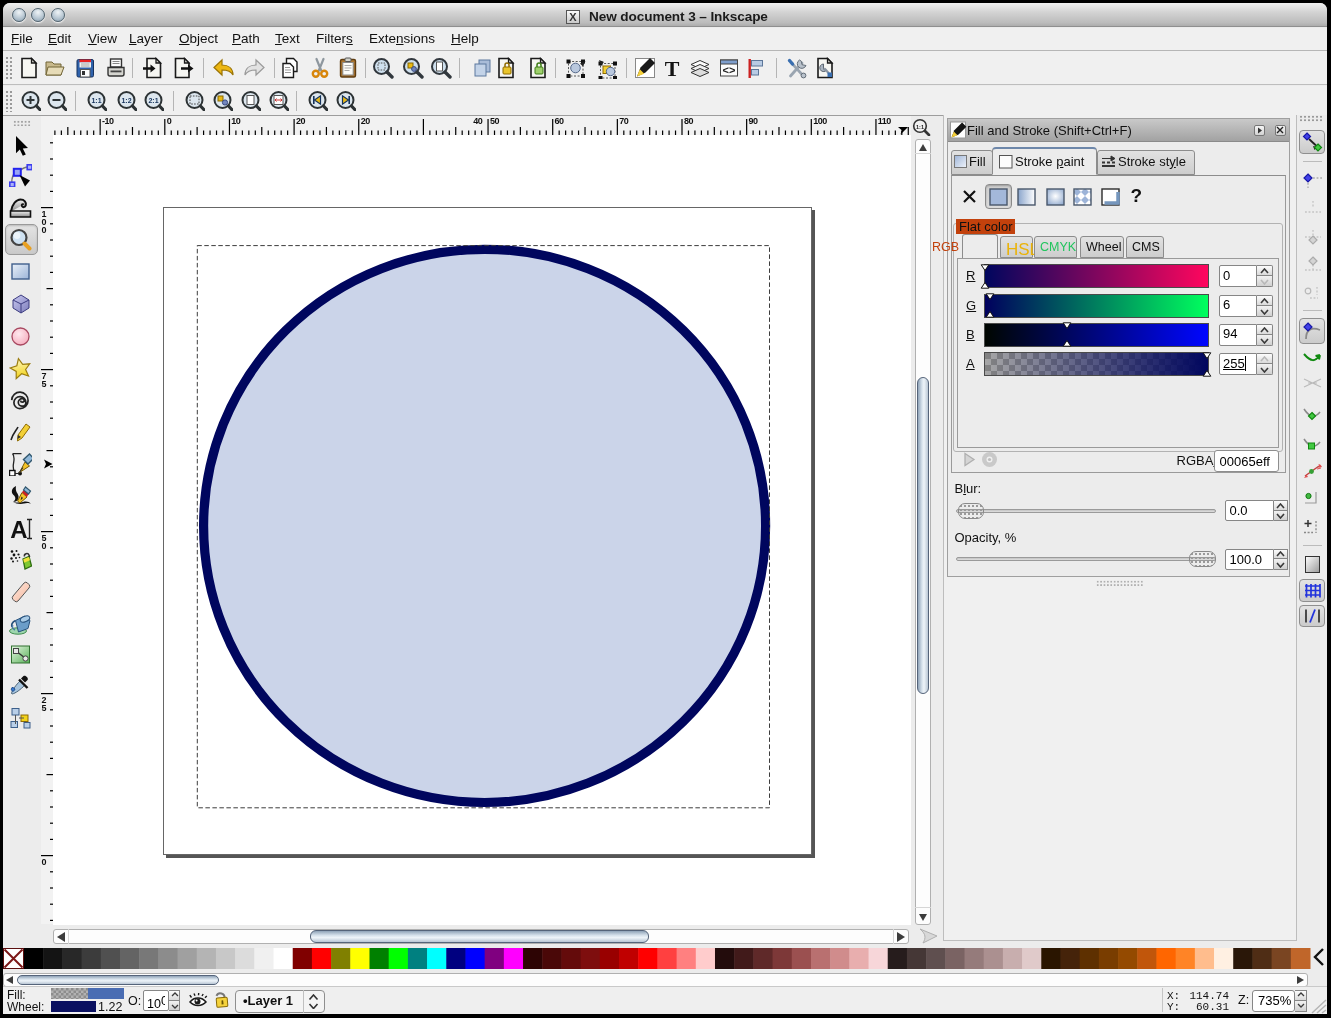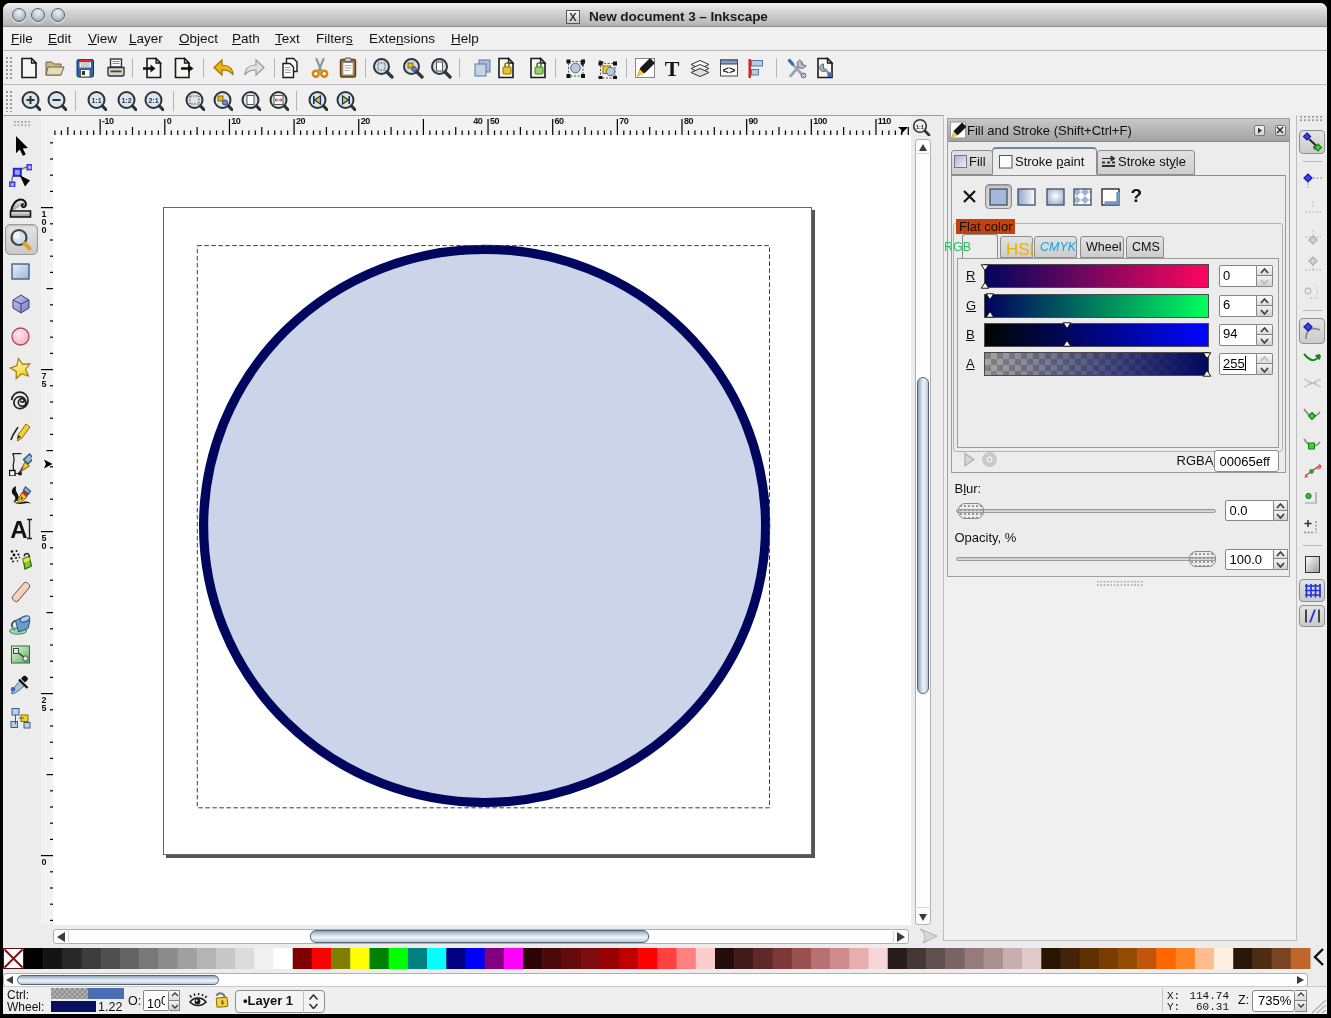--- a/index.html
+++ b/index.html
@@ -729,25 +729,25 @@
     <rect x="1" y="1" width="17" height="16" fill="url(#pt1)" stroke="#49576b" stroke-width="1.4"></rect>
   </svg>
 <svg style="position:absolute;left:1100.5px;top:187.5px;" width="19" height="18" viewBox="0 0 19 18">
     <rect x="1" y="1" width="17" height="16" fill="#fff" stroke="#2b2b2b" stroke-width="1.4"></rect>
     <path d="M3.5 15 h13.5 v-11" stroke="#7596bd" stroke-width="3.5" fill="none"></path>
   </svg>
 <div style="position:absolute;left:1130.5px;top:185px;white-space:nowrap;font-size:19px;font-weight:bold;color:#111;">?</div>
 <div style="position:absolute;left:952.5px;top:222.5px;width:330.5px;height:229px;border:1px solid #b2b2b2;border-radius:3px;"></div>
 <div style="position:absolute;left:956px;top:219px;white-space:nowrap;font-size:13px;color:#111;background:#c2410c;padding:0 3px;">Flat color</div>
 <div style="position:absolute;left:962px;top:233.5px;width:36px;height:25px;background:#ececec;border:1px solid #8c8c8c;border-bottom:none;border-radius:3px 3px 0 0;"></div>
-<div style="position:absolute;left:932px;top:240px;white-space:nowrap;font-size:12.5px;color:#22c55e;margin-left:12px;">RGB</div>
+<div style="position:absolute;left:932px;top:240px;white-space:nowrap;font-size:12.5px;color:#c2410c;">RGB</div>
 <div style="position:absolute;left:1000px;top:236px;width:33px;height:22px;background:linear-gradient(#e2e2e2,#cdcdcd);border:1px solid #8c8c8c;border-radius:3px 3px 0 0;"></div>
 <div style="position:absolute;left:1006px;top:240px;white-space:nowrap;font-size:17px;color:#eab308;">HSL</div>
 <div style="position:absolute;left:1034px;top:236px;width:43px;height:22px;background:linear-gradient(#e2e2e2,#cdcdcd);border:1px solid #8c8c8c;border-radius:3px 3px 0 0;"></div>
-<div style="position:absolute;left:1040px;top:240px;white-space:nowrap;font-size:12.5px;color:#0ea5e9;font-style:italic;">CMYK</div>
+<div style="position:absolute;left:1040px;top:240px;white-space:nowrap;font-size:12.5px;color:#22c55e;">CMYK</div>
 <div style="position:absolute;left:1080px;top:236px;width:43.5px;height:22px;background:linear-gradient(#e2e2e2,#cdcdcd);border:1px solid #8c8c8c;border-radius:3px 3px 0 0;"></div>
 <div style="position:absolute;left:1086px;top:240px;white-space:nowrap;font-size:12.5px;color:#111;">Wheel</div>
 <div style="position:absolute;left:1126px;top:236px;width:38px;height:22px;background:linear-gradient(#e2e2e2,#cdcdcd);border:1px solid #8c8c8c;border-radius:3px 3px 0 0;"></div>
 <div style="position:absolute;left:1132px;top:240px;white-space:nowrap;font-size:12.5px;color:#111;">CMS</div>
 <div style="position:absolute;left:956.5px;top:258px;width:322.5px;height:190px;background:#ececec;border:1px solid #9a9a9a;"></div>
 <div style="position:absolute;left:966px;top:268.3px;white-space:nowrap;font-size:13px;color:#111;"><u>R</u></div>
 <div style="position:absolute;left:983.5px;top:264.3px;width:225px;height:24px;border:1px solid #4a4a4a;"></div>
 <svg style="position:absolute;left:984.5px;top:265.3px;" width="223" height="22" viewBox="0 0 223 22">
     <defs>
       <linearGradient id="gR" x1="0" y1="0" x2="1" y2="0">
@@ -1052,21 +1052,21 @@
   </svg>
 <div style="position:absolute;left:3px;top:973px;width:1305px;height:13.5px;background:#fdfdfd;border:1px solid #b0b0b0;border-radius:3px;"></div>
 <svg style="position:absolute;left:6px;top:976px;" width="7" height="8" viewBox="0 0 7 8">
     <path d="M0 4 L7 0 L7 8 z" fill="#3c3c3c"></path>
   </svg>
 <svg style="position:absolute;left:1297px;top:976px;" width="7" height="8" viewBox="0 0 7 8">
     <path d="M7 4 L0 0 L0 8 z" fill="#3c3c3c"></path>
   </svg>
 <div style="position:absolute;left:17px;top:974.5px;width:202px;height:10.5px;background:linear-gradient(#8fa3b8,#d7e2ec 40%,#eef4f9 60%,#b9c6d4);border:1px solid #55647a;border-radius:5px;"></div>
 <div style="position:absolute;left:3px;top:986px;width:1324px;height:28px;background:#efefef;border-top:1px solid #c9c9c9;"></div>
-<div style="position:absolute;left:7px;top:987.5px;white-space:nowrap;font-size:12px;color:#111;">Ctrl:</div>
+<div style="position:absolute;left:7px;top:987.5px;white-space:nowrap;font-size:12px;color:#111;">Fill:</div>
 <div style="position:absolute;left:7px;top:1000px;white-space:nowrap;font-size:12px;color:#111;">Wheel:</div>
 <svg style="position:absolute;left:51px;top:988px;" width="73" height="11" viewBox="0 0 73 11">
     <defs>
       <pattern id="ch2" width="5" height="5" patternUnits="userSpaceOnUse">
         <rect width="5" height="5" fill="#b2b2b2"></rect>
         <rect width="2.5" height="2.5" fill="#8d8d8d"></rect>
         <rect x="2.5" y="2.5" width="2.5" height="2.5" fill="#8d8d8d"></rect>
       </pattern>
     </defs>
     <rect width="37" height="11" fill="url(#ch2)"></rect>

